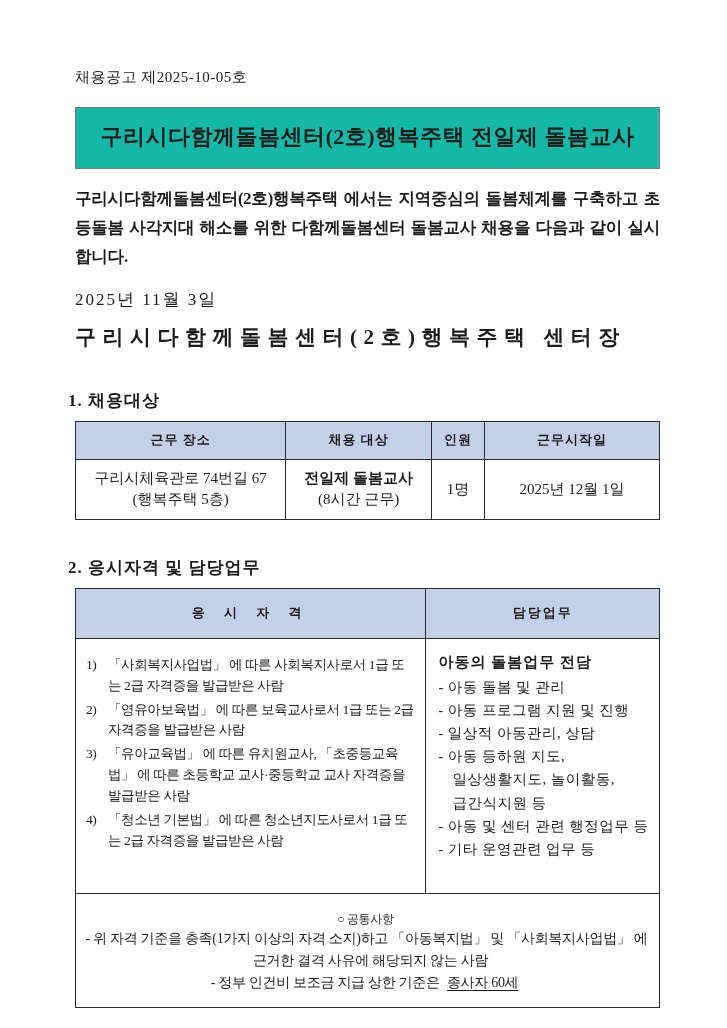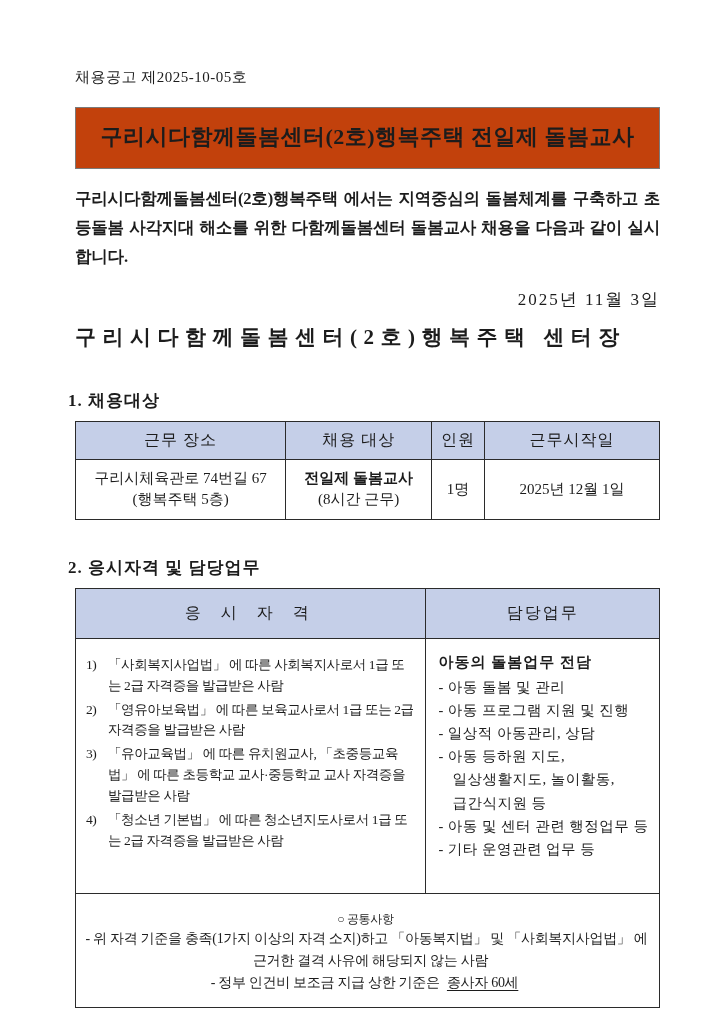--- a/index.html
+++ b/index.html
@@ -9,52 +9,52 @@
     font-family: "Liberation Serif", "DejaVu Serif", serif;
     color: #1c1c1c;
     overflow: hidden;
   }
   .page { padding: 68px 67px 0 75px; width: 727px; height: 1028px; }
 
   .ref-no { font-size: 15px; letter-spacing: 0.5px; }
 
   .title-box {
     margin-top: 20px;
-    background: #c2410c;
+    background: #14b8a6;
     border: 1px solid #7a7a7a;
     text-align: center;
     padding: 12px 6px 14px 6px;
   }
   .title-box .t1, .title-box .t2 {
     font-size: 22px; font-weight: bold; letter-spacing: 0.5px; line-height: 1.55;
   }
 
   .intro {
     margin-top: 16px;
     font-size: 16.5px;
     line-height: 1.75;
     text-align: justify;
     letter-spacing: -0.2px;
     font-weight: bold;
   }
 
-  .date-line { margin-top: 16px; text-align: right; font-size: 17px; letter-spacing: 2px; }
+  .date-line { margin-top: 16px; text-align: left; font-size: 17px; letter-spacing: 2px; }
 
   .signer-line {
     margin-top: 12px; 
     font-size: 21px; font-weight: bold; letter-spacing: 6.5px;
   }
 
   .sec-heading { margin-top: 38px; font-size: 17px; font-weight: bold; letter-spacing: 1px; margin-left: -7px; }
   .sec-heading.second { margin-top: 36px; }
 
   table { border-collapse: collapse; width: 585px; margin-top: 9px; table-layout: fixed; }
   table, th, td { border: 1.6px solid #2b2b2b; }
   th {
-    background: #c5cfe8; font-size: 16px; font-weight: normal;
+    background: #c5cfe8; font-size: 13px; font-weight: bold;
     letter-spacing: 1px; text-align: center;
   }
   td { font-size: 15px; text-align: center; vertical-align: middle; }
 
   .t1-head th { height: 38px; }
   .t1-body td { height: 60px; line-height: 1.4; }
   .bold { font-weight: bold; }
 
   .t2-head th { height: 50px; }
   .t2-head th.qual-h { letter-spacing: 8px; }

